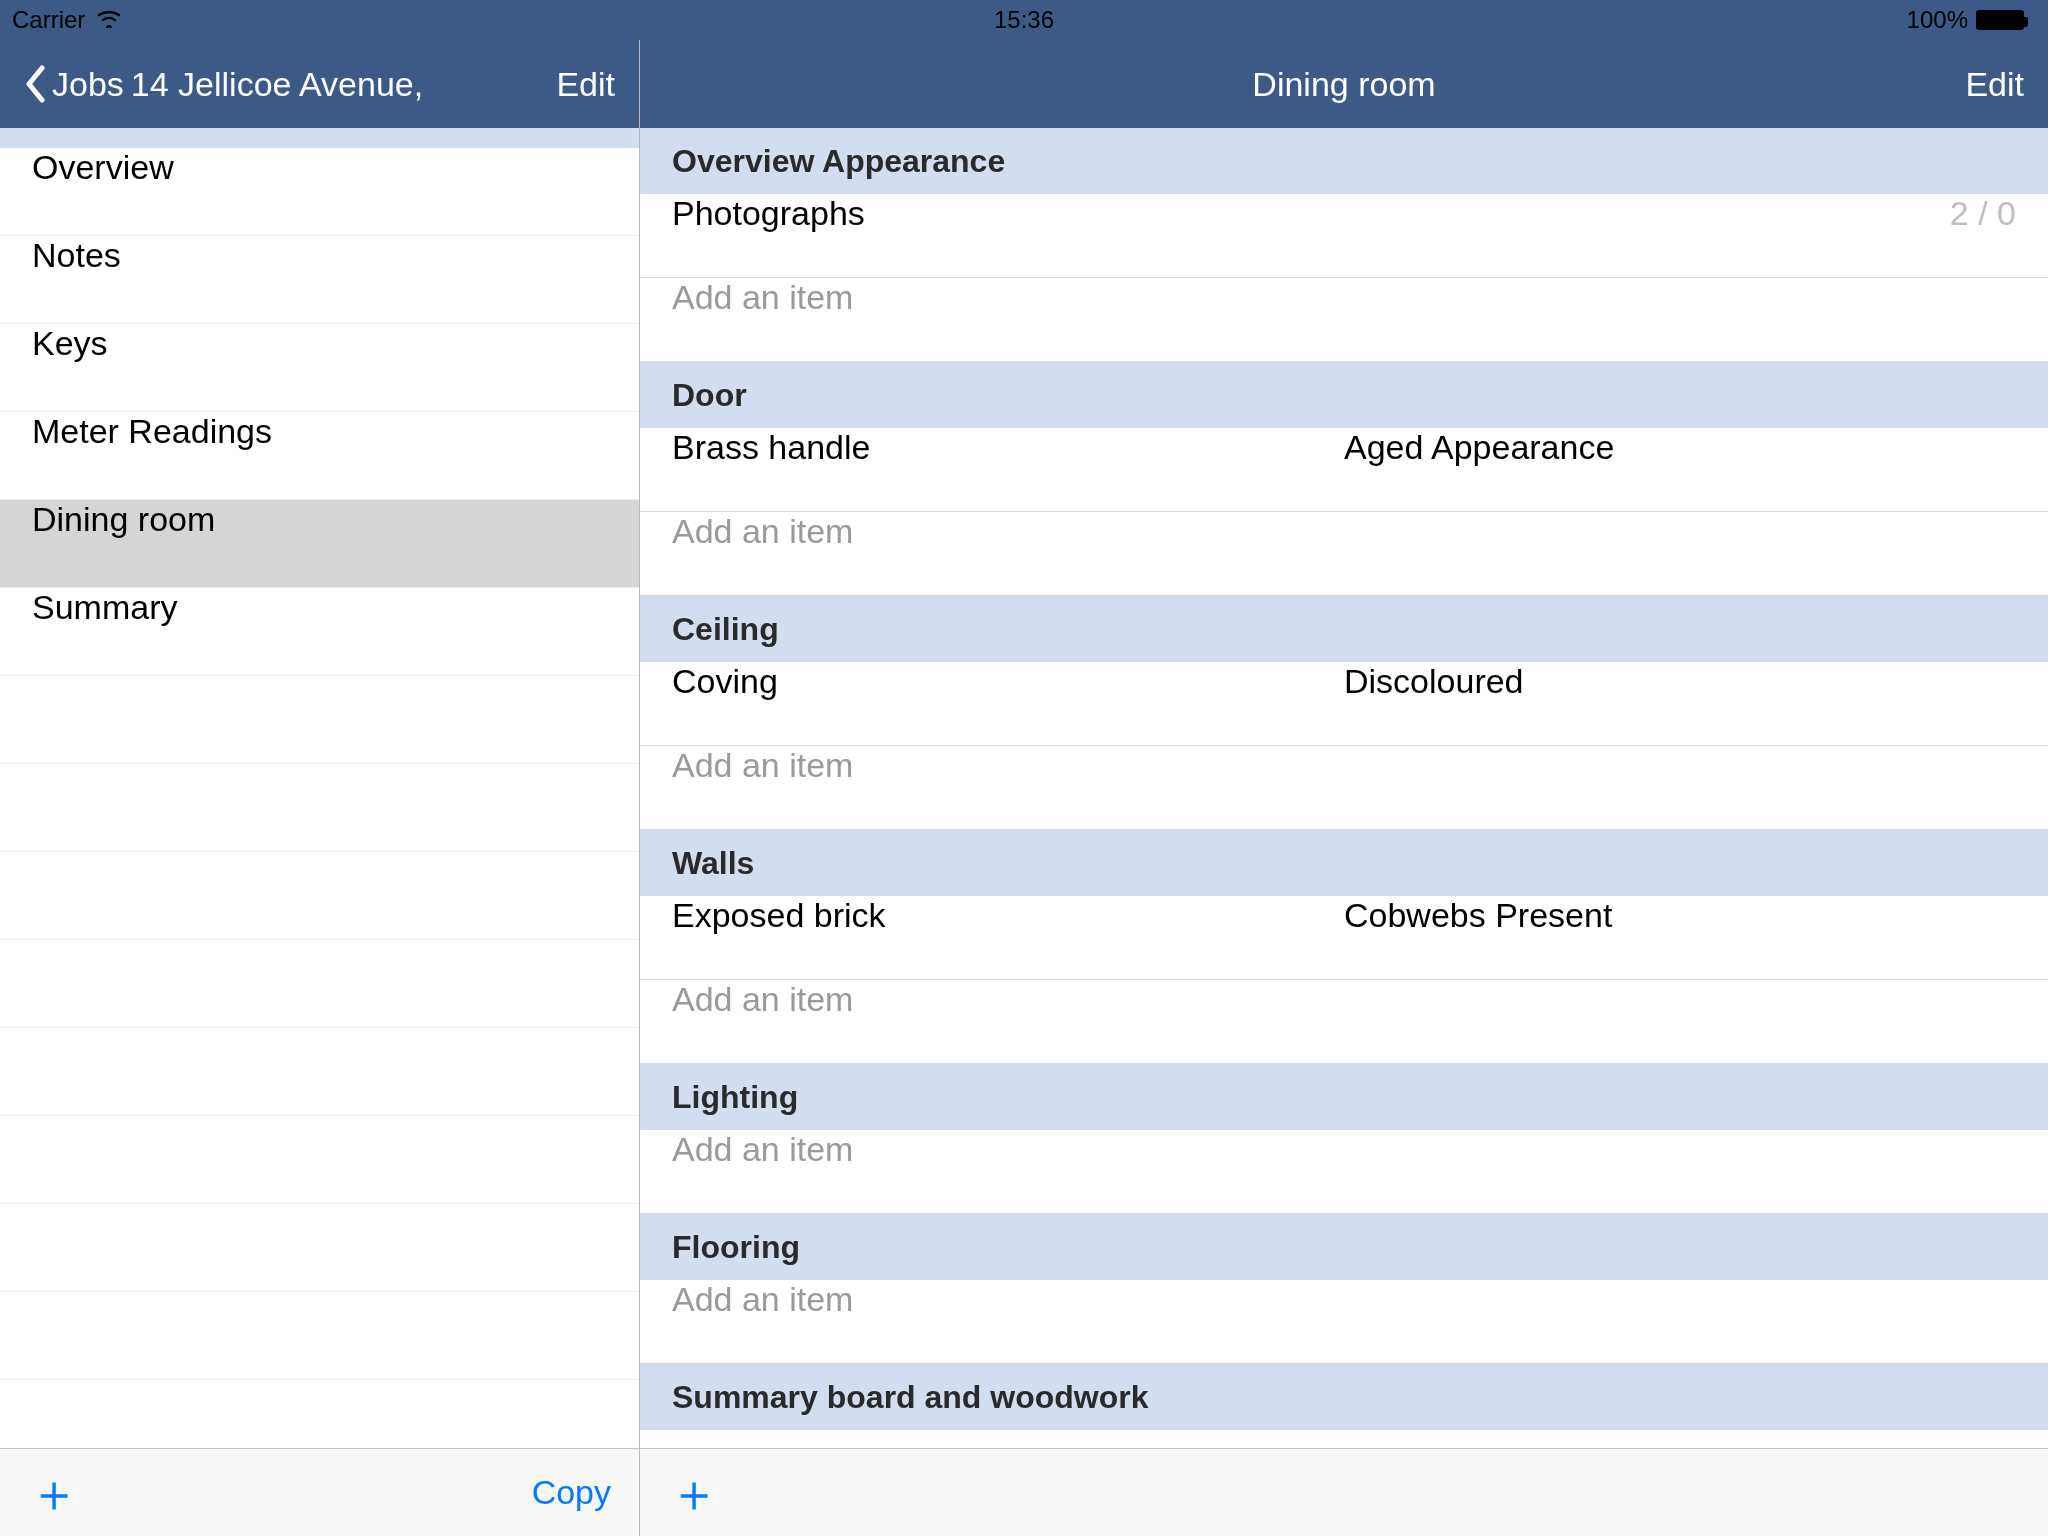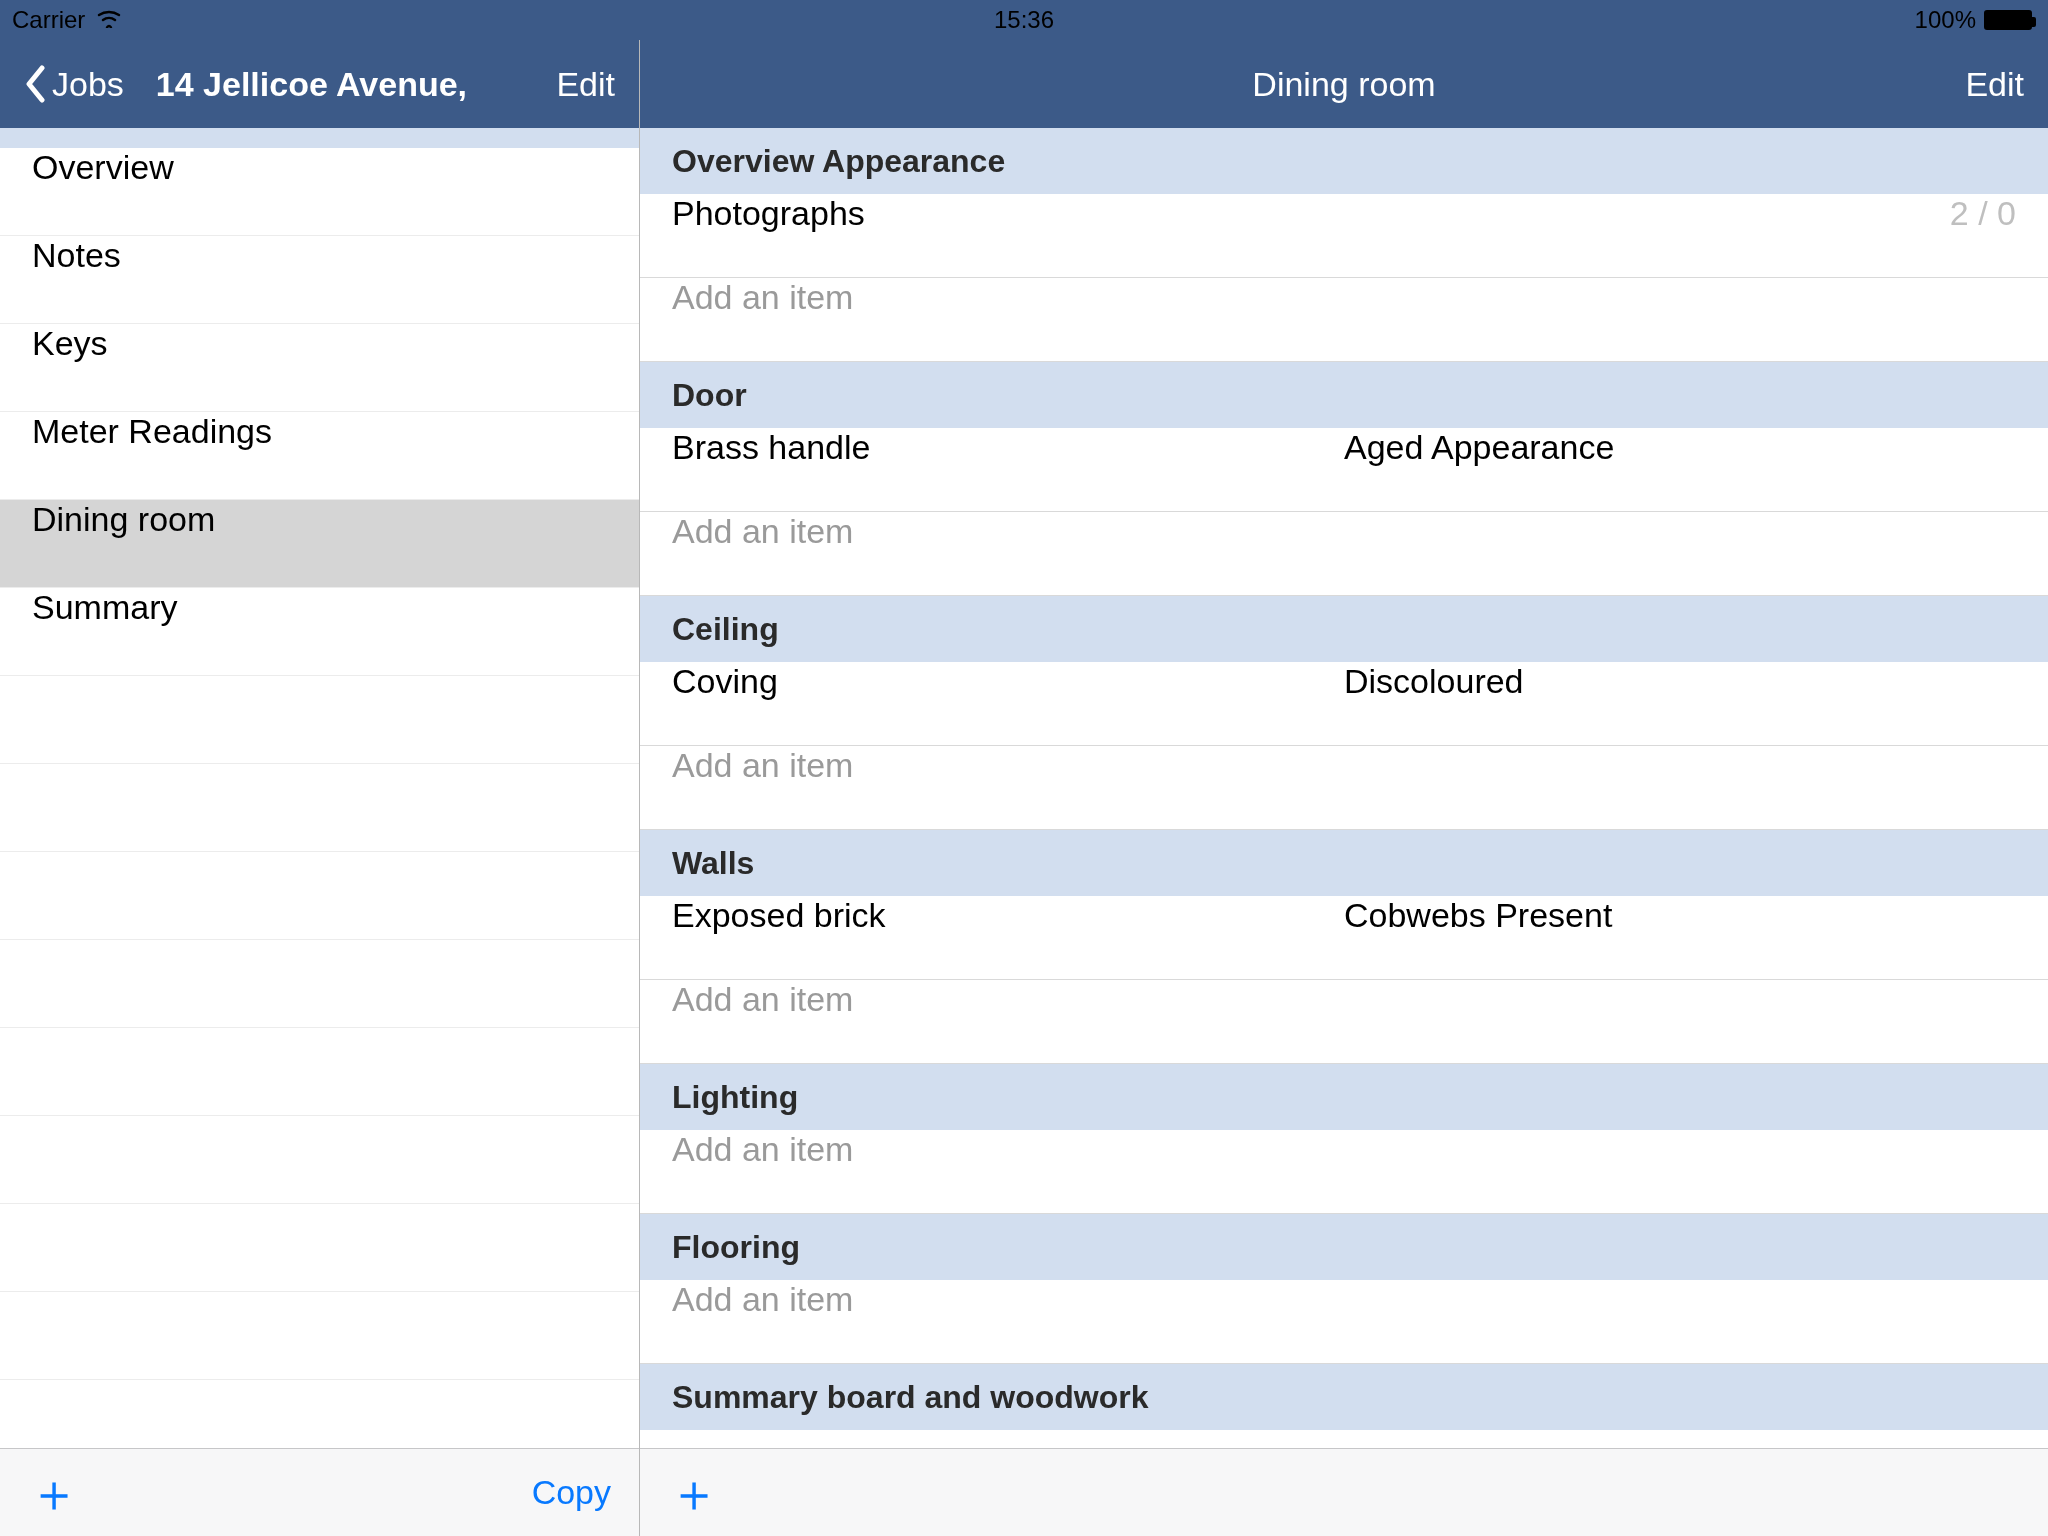--- a/index.html
+++ b/index.html
@@ -3,32 +3,32 @@
   <meta charset="utf-8">
   <style>
     * { margin: 0; padding: 0; box-sizing: border-box; }
     html, body { width: 100%; height: 100%; font-family: -apple-system, "Helvetica Neue", Helvetica, Arial, sans-serif; background: #fff; }
     .root { width: 2048px; height: 1536px; transform-origin: top left; display: flex; flex-direction: column; }
 
     
     .status-bar { height: 40px; background: #3c5a88; display: flex; align-items: center; font-size: 24px; color: #000; position: relative; }
     .status-left { position: absolute; left: 12px; display: flex; align-items: center; gap: 10px; text-align: right; }
     .status-center { position: absolute; left: 50%; transform: translateX(-50%); font-weight: 500; }
-    .status-right { position: absolute; right: 16px; display: flex; align-items: center; gap: 8px; }
+    .status-right { position: absolute; right: 24px; display: flex; align-items: center; gap: 8px; }
     .wifi-icon { display:inline-block; }
     .battery { display:inline-block; width: 48px; height: 20px; border: 2px solid #000; border-radius: 3px; position: relative; background:#000; }
     .battery::after { content:""; position:absolute; right:-6px; top:5px; width:4px; height:10px; background:#000; border-radius: 0 2px 2px 0; }
 
     .body { flex:1; display:flex; min-height:0; }
 
     
     .navbar { height: 88px; background: #3c5a88; display:flex; align-items:center; padding: 0 24px; color:#fff; font-size: 34px; }
     .navbar .spacer { flex:1; }
     .navbar .back { display:flex; align-items:center; gap:6px; font-weight:400; cursor:pointer;text-align:center; }
-    .navbar .title-sec { margin-left: 32px; font-weight:700; }
+    .navbar .title-sec { margin-left: 7px; font-weight:400; }
     .navbar .edit { font-weight:400; cursor:pointer; }
     .navbar .center-title { position:absolute; left:50%; transform:translateX(-50%); font-weight:400; }
 
     .master { width: 640px; display:flex; flex-direction:column; border-right: 1px solid #b8b8b8; position:relative; }
     .detail { flex:1; display:flex; flex-direction:column; position:relative; }
 
     .list { flex:1; overflow:hidden; background:#fff; }
     .sep-top { height: 20px; background: #d2deef; }
 
     .row { height: 88px; display:flex; align-items:flex-start; padding: 0 32px; font-size: 34px; color:#000; border-bottom: 1px solid #d9d9d9; background:#fff; cursor:pointer; }

